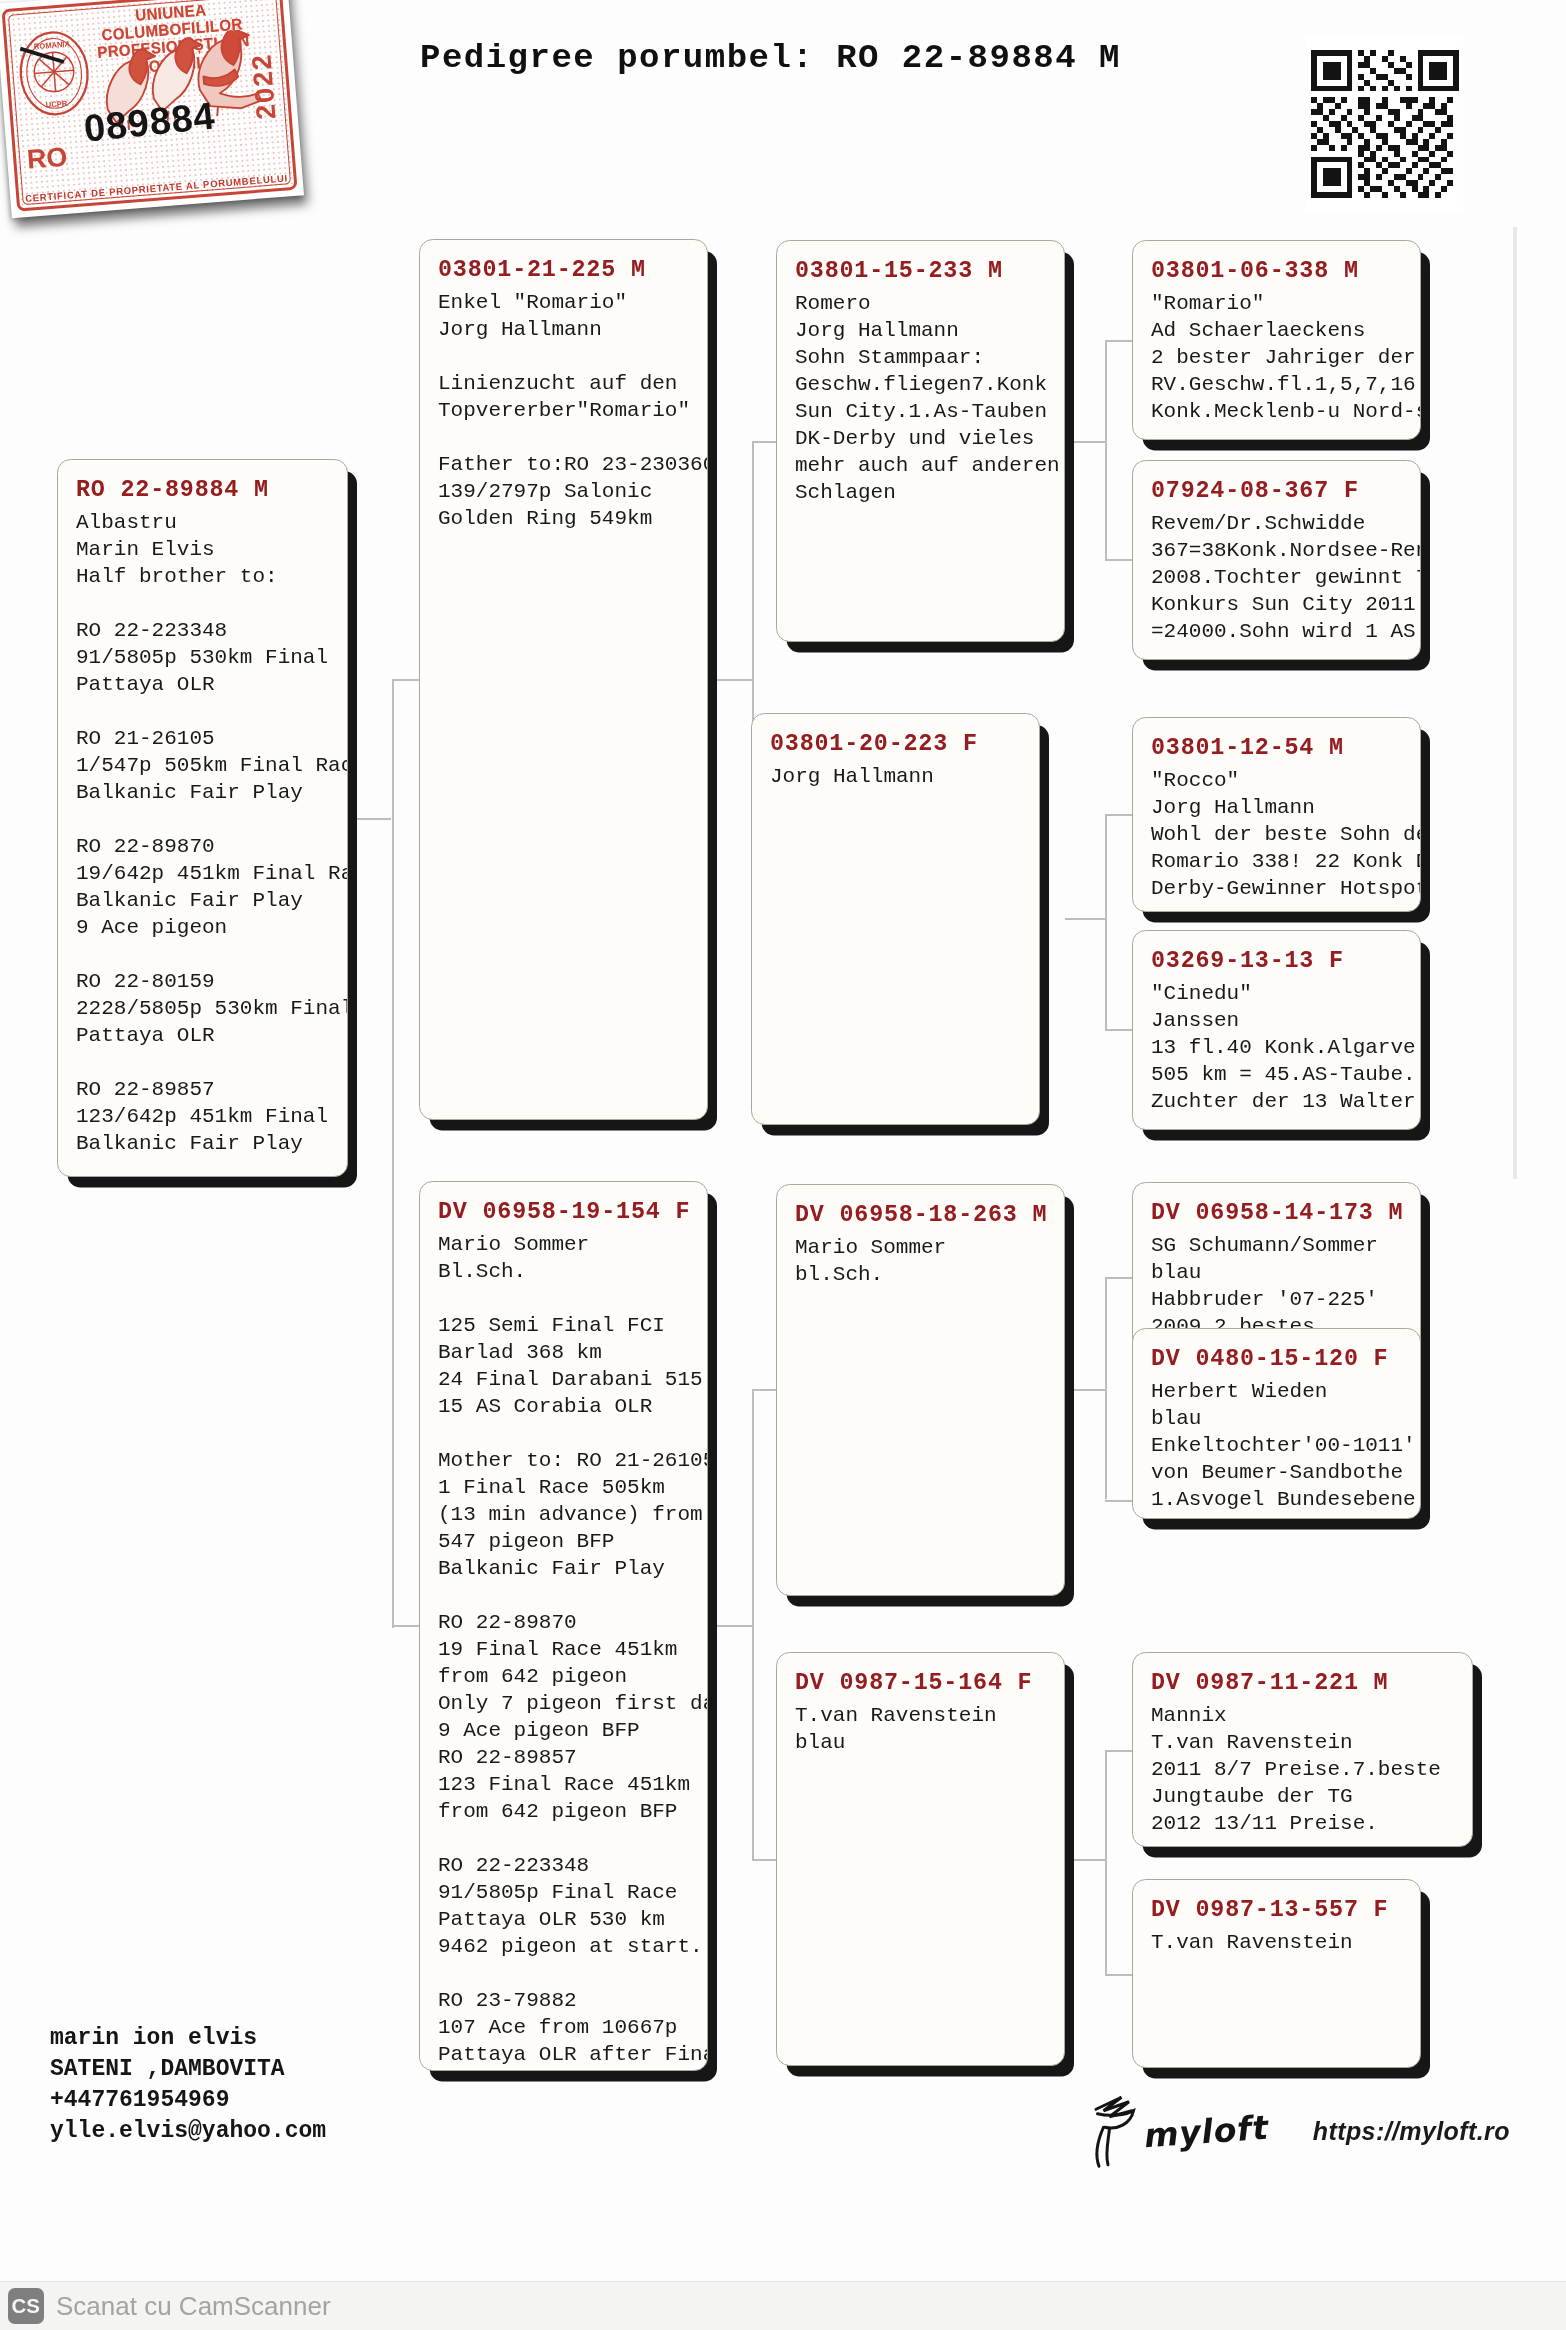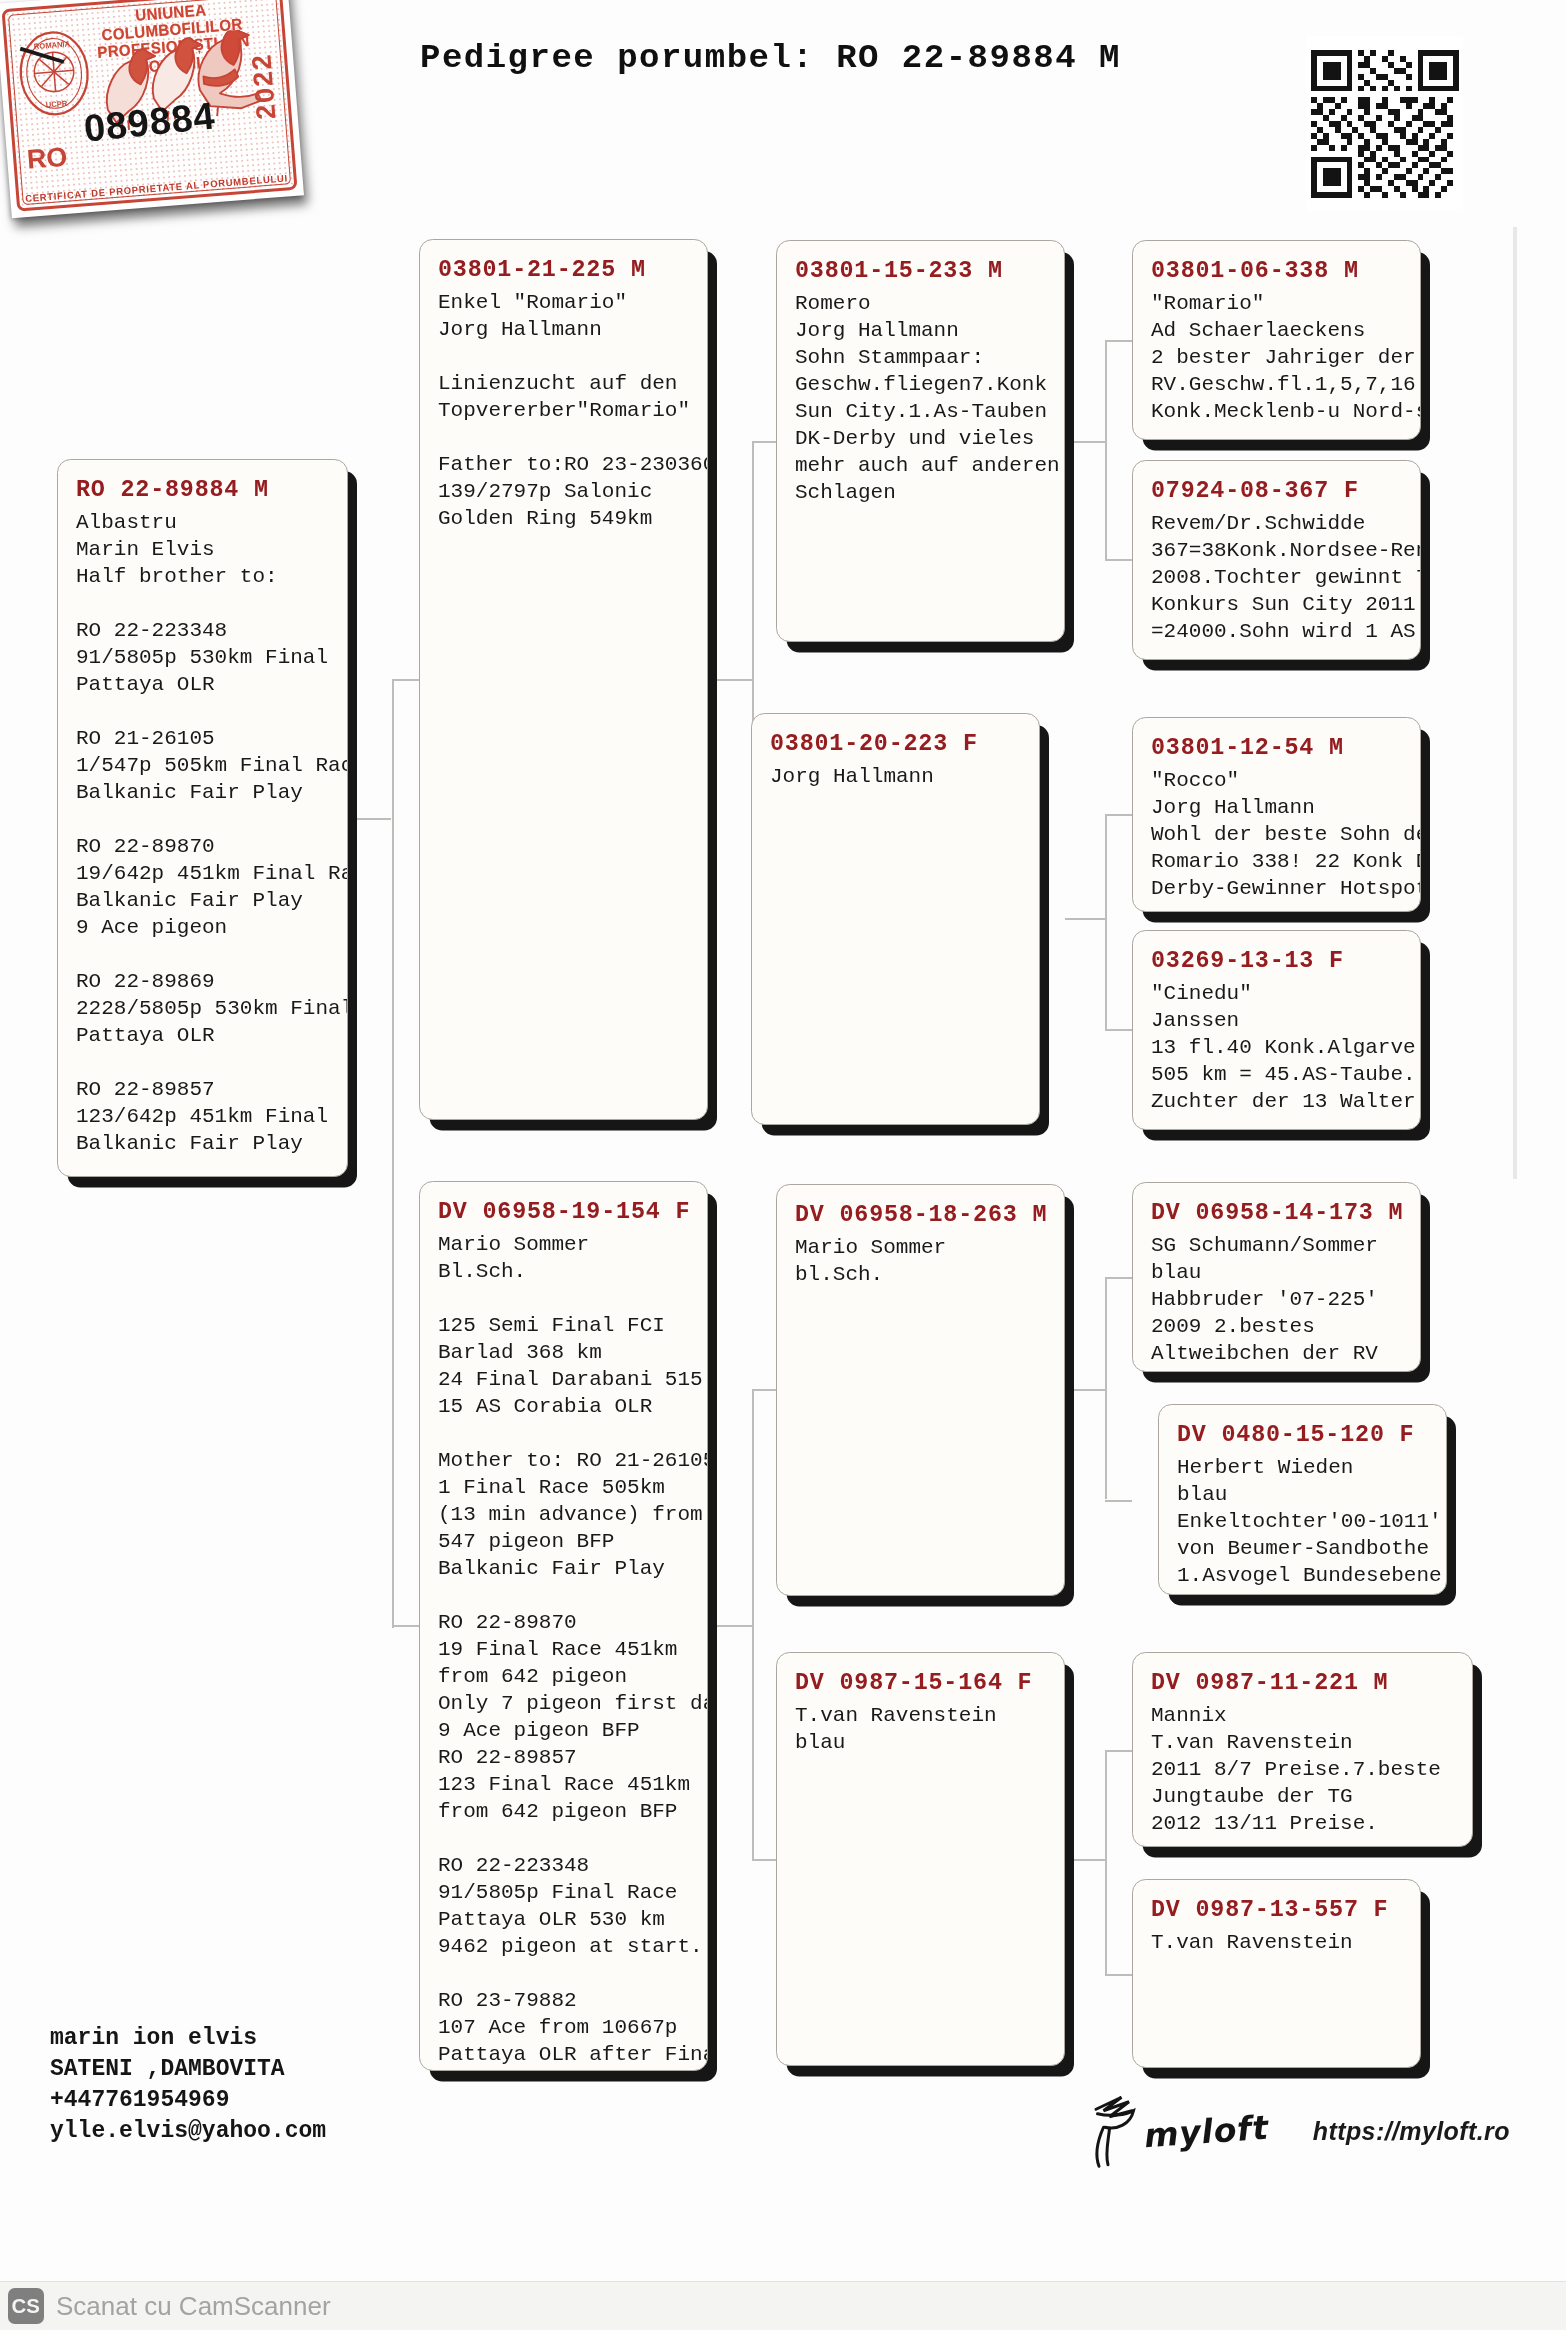--- a/index.html
+++ b/index.html
@@ -385,21 +385,21 @@
       <div class="ln">&nbsp;</div>
       <div class="ln">RO 21-26105</div>
       <div class="ln">1/547p 505km Final Race</div>
       <div class="ln">Balkanic Fair Play</div>
       <div class="ln">&nbsp;</div>
       <div class="ln">RO 22-89870</div>
       <div class="ln">19/642p 451km Final Race</div>
       <div class="ln">Balkanic Fair Play</div>
       <div class="ln">9 Ace pigeon</div>
       <div class="ln">&nbsp;</div>
-      <div class="ln">RO 22-89869</div>
+      <div class="ln">RO 22-80159</div>
       <div class="ln">2228/5805p 530km Final</div>
       <div class="ln">Pattaya OLR</div>
       <div class="ln">&nbsp;</div>
       <div class="ln">RO 22-89857</div>
       <div class="ln">123/642p 451km Final</div>
       <div class="ln">Balkanic Fair Play</div>
     </div>
 </section>
 
 <section class="box" style="left:419px;top:239px;width:289px;height:881px;">
@@ -539,21 +539,21 @@
   <h2 class="code">DV 06958-14-173 M</h2>
   <div class="lines">
       <div class="ln">SG Schumann/Sommer</div>
       <div class="ln">blau</div>
       <div class="ln">Habbruder '07-225'</div>
       <div class="ln">2009 2.bestes</div>
       <div class="ln">Altweibchen der RV</div>
     </div>
 </section>
 
-<section class="box" style="left:1132px;top:1404px;width:289px;height:191px;margin-left:26px;">
+<section class="box" style="left:1132px;top:1328px;width:289px;height:191px;">
   <h2 class="code">DV 0480-15-120 F</h2>
   <div class="lines">
       <div class="ln">Herbert Wieden</div>
       <div class="ln">blau</div>
       <div class="ln">Enkeltochter'00-1011'</div>
       <div class="ln">von Beumer-Sandbothe</div>
       <div class="ln">1.Asvogel Bundesebene 02</div>
     </div>
 </section>
 

